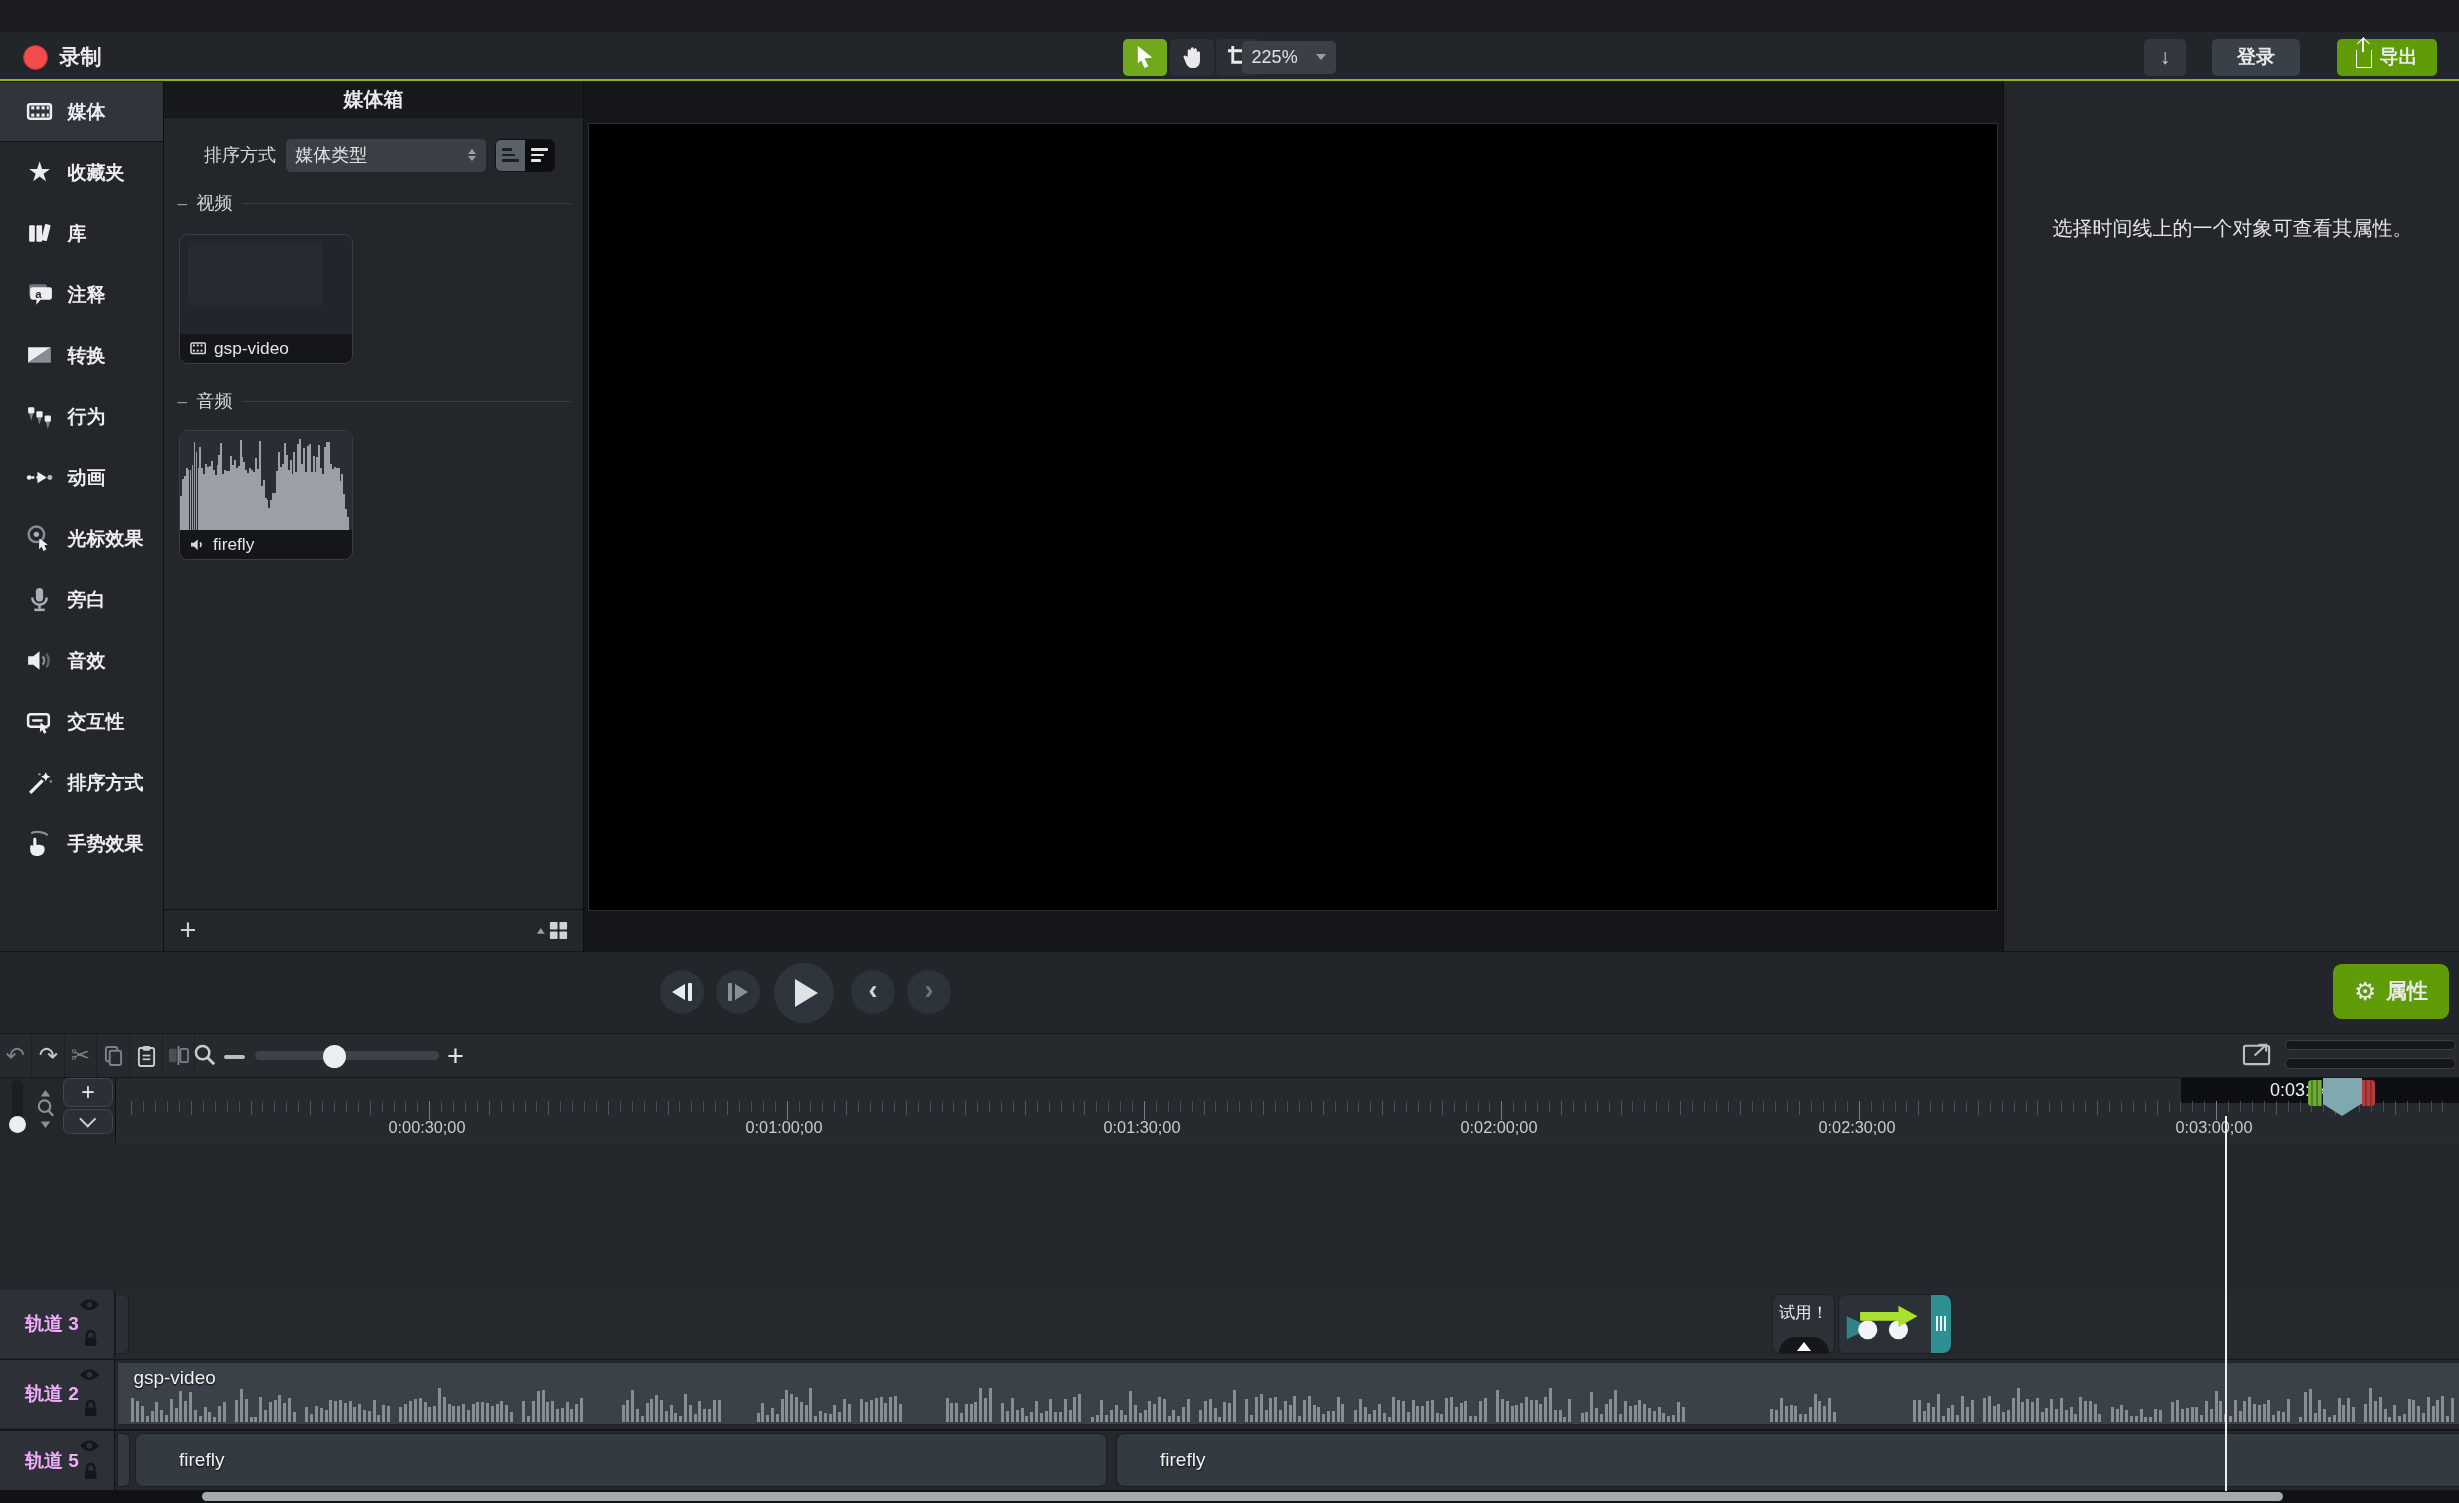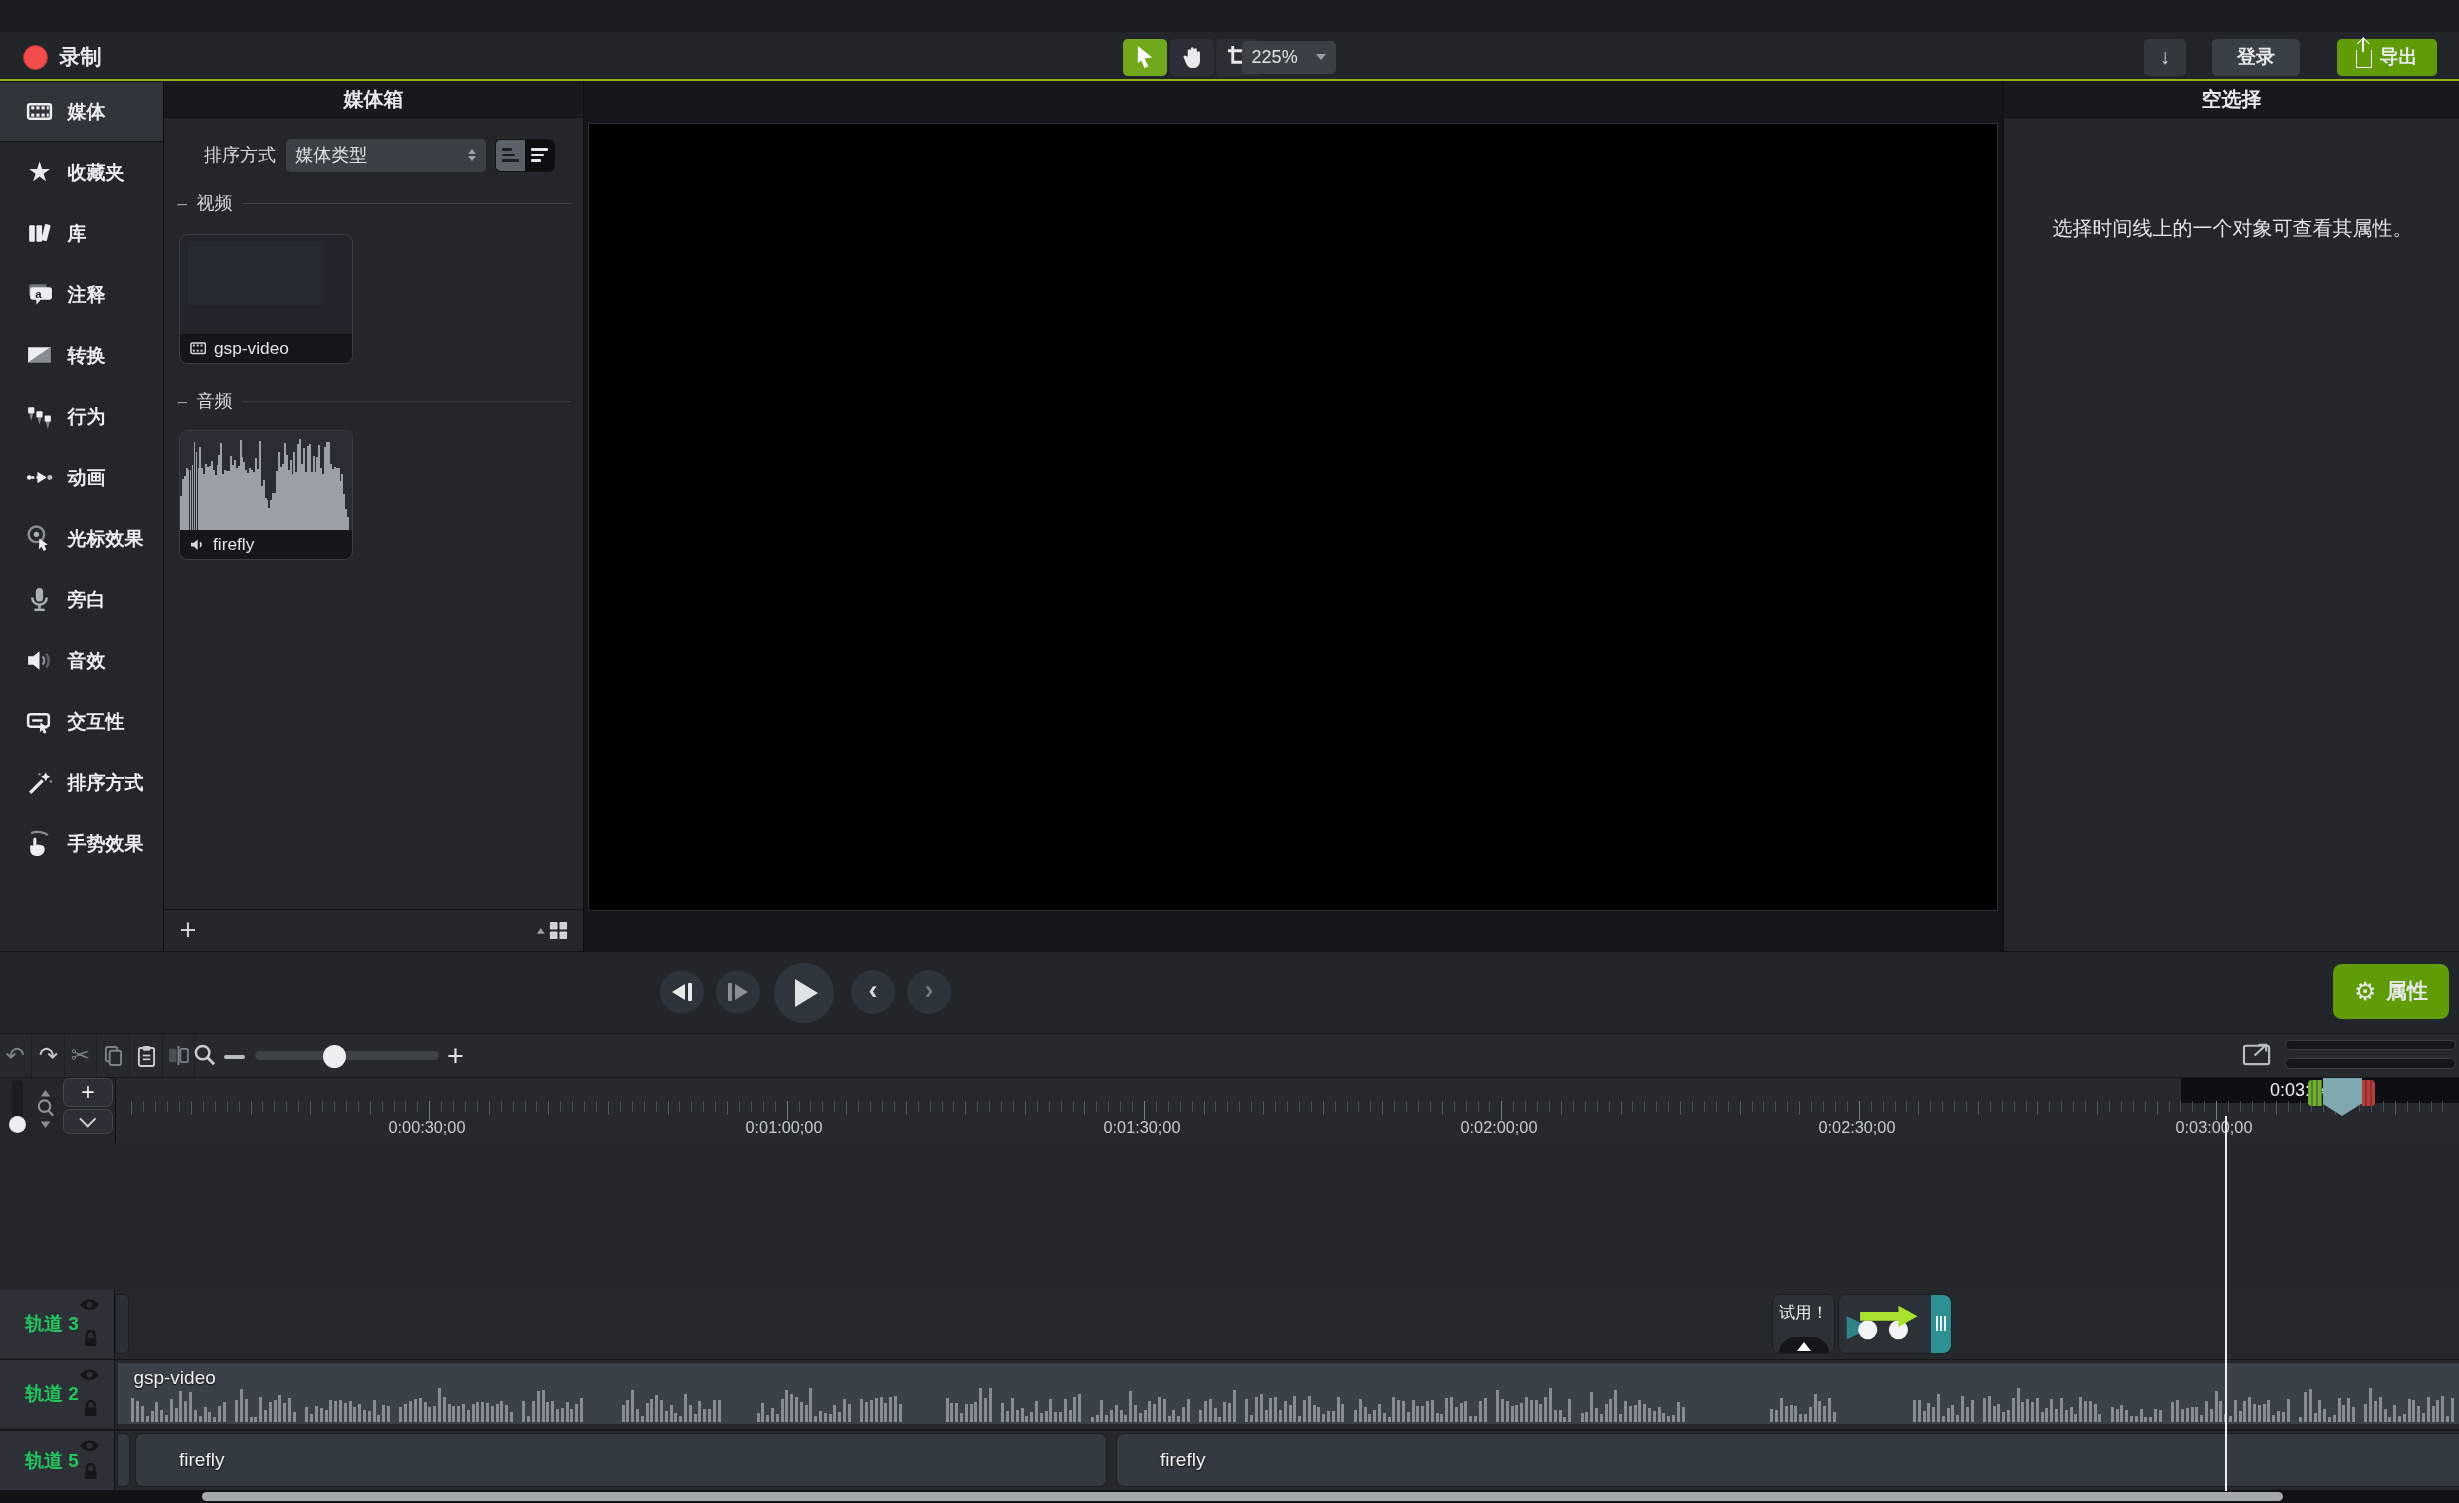--- a/index.html
+++ b/index.html
@@ -157,21 +157,21 @@
   #ph-head{position:absolute;left:2207px;top:0px;width:39px;height:26px;background:var(--playhead-teal)}
   #ph-head::after{content:"";position:absolute;left:0;top:26px;width:0;height:0;
     border-left:19.7px solid transparent;border-right:19.7px solid transparent;border-top:12.5px solid var(--playhead-teal)}
   #ph-out{position:absolute;left:2246px;top:1.9px;width:13.4px;height:26px;background:var(--out-red);border-radius:0 3.8px 3.8px 0;
     background-image:repeating-linear-gradient(90deg,transparent 0 2.9px,#8f2e2e 2.9px 4.8px)}
   #playhead-line{position:absolute;left:2225px;top:38px;width:1.9px;height:375px;background:#eceef0;z-index:5}
 
   
   .track-row{position:absolute;left:0;width:2459px}
   .track-head{position:absolute;left:0;top:0;width:115px;height:100%;background:#2d3137;border-right:1.9px solid #121417}
-  .track-name{position:absolute;left:25px;top:50%;transform:translateY(-50%);font-size:19px;font-weight:700;color:#22c55e}
+  .track-name{position:absolute;left:25px;top:50%;transform:translateY(-50%);font-size:19px;font-weight:700;color:#f0abfc}
   .track-eye{position:absolute;right:13.4px;top:7.7px}
   .track-lock{position:absolute;right:15.4px;bottom:5.8px}
   .track-content{position:absolute;left:117px;top:0;right:0;height:100%;background:#25282d}
   #track3{top:212px;height:68px}
   #track2{top:282px;height:68px}
   #track1{top:353px;height:60px}
   .rowgap{position:absolute;left:0;width:2459px;height:1.9px;background:#15171a}
 
   .clip{position:absolute;border-radius:7.7px;border:1px solid #1b1e23}
   #clip-sliver3{left:-1.9px;top:3.8px;width:13.4px;height:60px;background:#2b3036;border-radius:0 5.8px 5.8px 0}
@@ -552,23 +552,20 @@
             </svg>
         </span>
       </div>
     </div>
 
     <div id="canvaswrap" class="abs">
       <div id="stage"></div>
     </div>
 
     <div id="rightpanel" class="abs">
-      <div id="rightpanel-header">
-        <span>空选择</span>
-      </div>
       <div id="empty-msg">选择时间线上的一个对象可查看其属性。</div>
     </div>
   </div>
 
   <div id="playbar" class="abs">
     <div id="btn-prevframe" class="pb-circle">
       <span class="tri-l"></span>
         <span class="vbar" style="margin-left:2.9px"></span>
     </div>
     <div id="btn-stepfwd" class="pb-circle">

